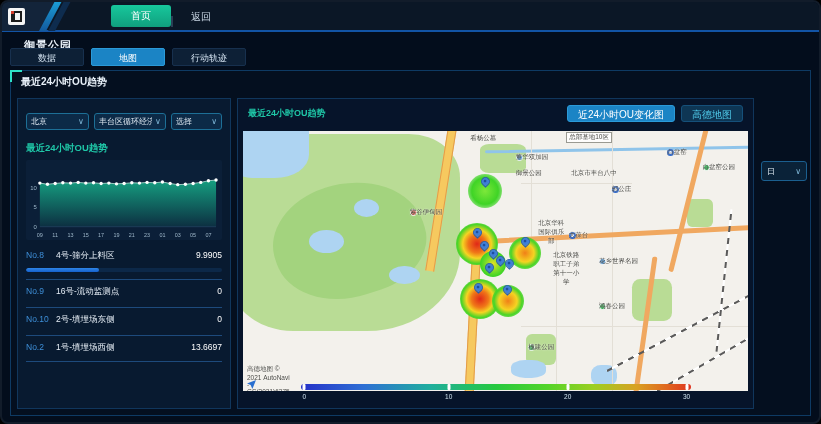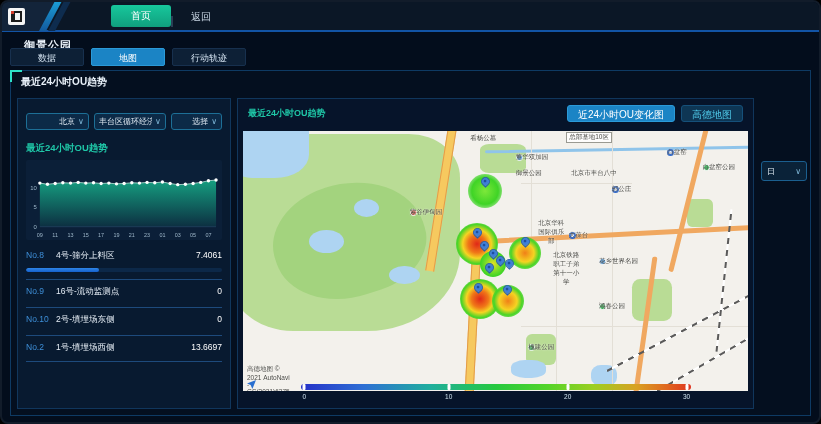--- a/index.html
+++ b/index.html
@@ -37,21 +37,21 @@
   .corner { position:absolute; left:-1px; top:-1px; width:12px; height:12px;
             border-left:2px solid #2ee0c8; border-top:2px solid #2ee0c8; }
   .outer-title { position:absolute; top:4px; left:10px; color:#e8f0f8; font-size:10px; font-weight:bold; }
 
   
   .lpanel { position:absolute; top:27px; left:6px; width:214px; bottom:6px; background:#081a30;
             border:1px solid #10365c; padding:8px; overflow:hidden; }
   .filters { display:flex; gap:5px; margin-top:6px; }
   .dd { height:17px; background:#0c2a47; border:1px solid #1d6f96; border-radius:3px; color:#dfe9f2;
         font-size:8px; display:flex; align-items:center; padding:0 4px; cursor:pointer; }
-  .dd .dtxt { overflow:hidden; white-space:nowrap; flex:1;text-align:right; }
+  .dd .dtxt { overflow:hidden; white-space:nowrap; flex:1; }
   .dd .chev { color:#7fb8d8; font-size:8px; margin-left:3px; }
   .dd1 { width:64px; } .dd2 { width:72px; } .dd3 { width:52px; }
   .sec-title { margin-top:12px; color:#1fc8a8; font-size:9.5px; font-weight:bold; }
   .chart-box { margin-top:5px; height:80px; background:#0b1f38; border-radius:2px; }
   .chart-box svg { width:100%; height:100%; display:block; }
   .top10-list { margin-top:4px; }
   .trow { padding:6px 0 7px; border-bottom:1px solid #1d4a7c; }
   .trow-line { display:flex; align-items:baseline; font-size:8.5px; }
   .rank { color:#3e8fd8; margin-right:6px; min-width:24px; }
   .tlabel { color:#e6eef6; }
@@ -214,21 +214,21 @@
             <text x="184.3" y="77" font-size="5.5" fill="#9db6c8" text-anchor="middle">07</text>
             <line x1="14" y1="67" x2="192" y2="67" stroke="#2a4a6a" stroke-width="0.6"></line>
           </svg>
       </div>
 
       <div class="top10-list">
         <div class="trow">
           <div class="trow-line">
             <span class="rank">No.8</span>
             <span class="tlabel">4号-筛分上料区</span>
-            <span class="tval">7.4061</span>
+            <span class="tval">9.9905</span>
           </div>
           <div class="track">
               <div class="bar" style="width: 37%;"></div>
             </div>
         </div>
         <div class="trow">
           <div class="trow-line">
             <span class="rank">No.9</span>
             <span class="tlabel">16号-流动监测点</span>
             <span class="tval">0</span>

